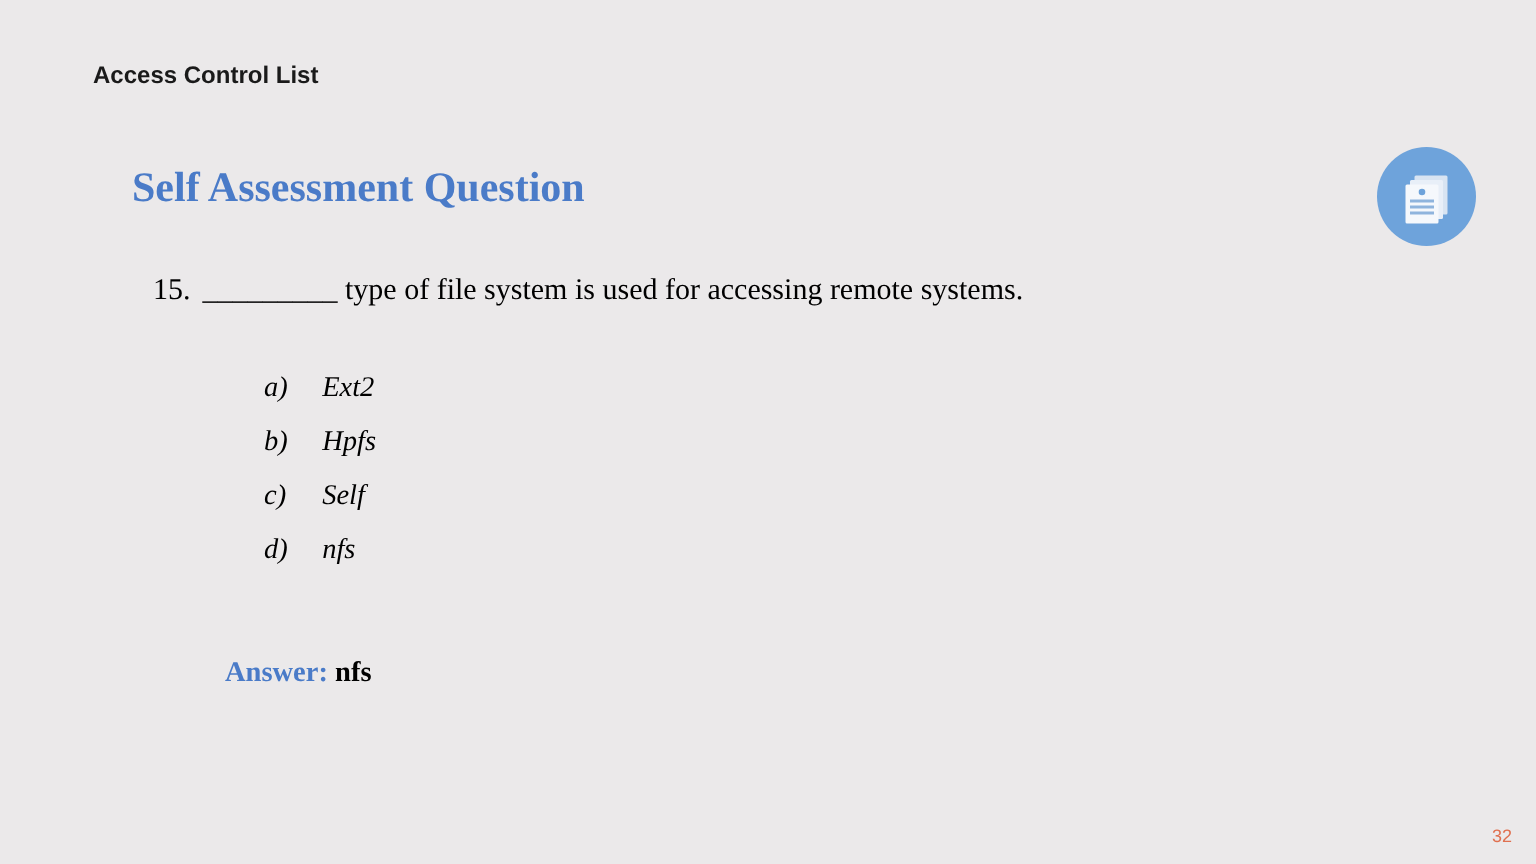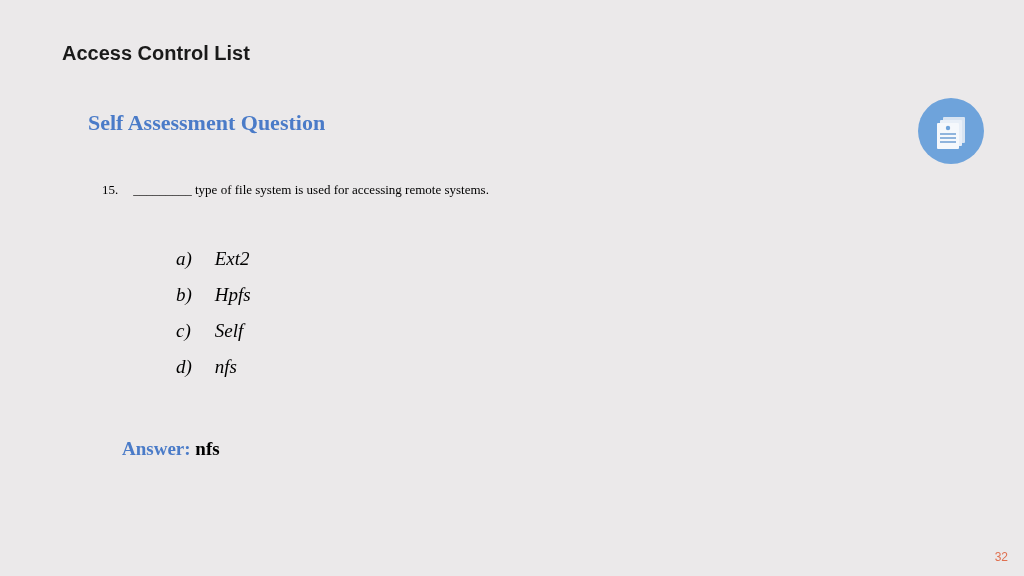--- a/index.html
+++ b/index.html
@@ -7,39 +7,39 @@
       width: 1024px;
       height: 576px;
       background: #ebe9ea;
       font-family: "Times New Roman", Times, serif;
       position: relative;
       overflow: hidden;
     }
     .slide-title {
       font-family: Arial, Helvetica, sans-serif;
       font-weight: bold;
-      font-size: 20px;
+      font-size: 16px;
       color: #1a1a1a;
       position: absolute;
       top: 42px;
       left: 62px;
     }
     .subtitle {
       font-weight: bold;
-      font-size: 22px;
+      font-size: 28px;
       color: #4a7bc8;
       position: absolute;
       top: 110px;
       left: 88px;
     }
     .question-row {
       position: absolute;
       top: 182px;
       left: 102px;
-      font-size: 13px;
+      font-size: 20px;
       color: #000;
     }
     .question-number {
       display: inline-block;
       width: 28px;
     }
     .options {
       position: absolute;
       top: 248px;
       left: 176px;
@@ -56,20 +56,21 @@
     }
     .answer-row {
       position: absolute;
       top: 438px;
       left: 122px;
       font-size: 19px;
       font-weight: bold;
     }
     .answer-label {
       color: #4a7bc8;
+      margin-left: 28px;
     }
     .answer-value {
       color: #000;
     }
     .page-number {
       position: absolute;
       bottom: 12px;
       right: 16px;
       font-family: Arial, Helvetica, sans-serif;
       font-size: 12px;

